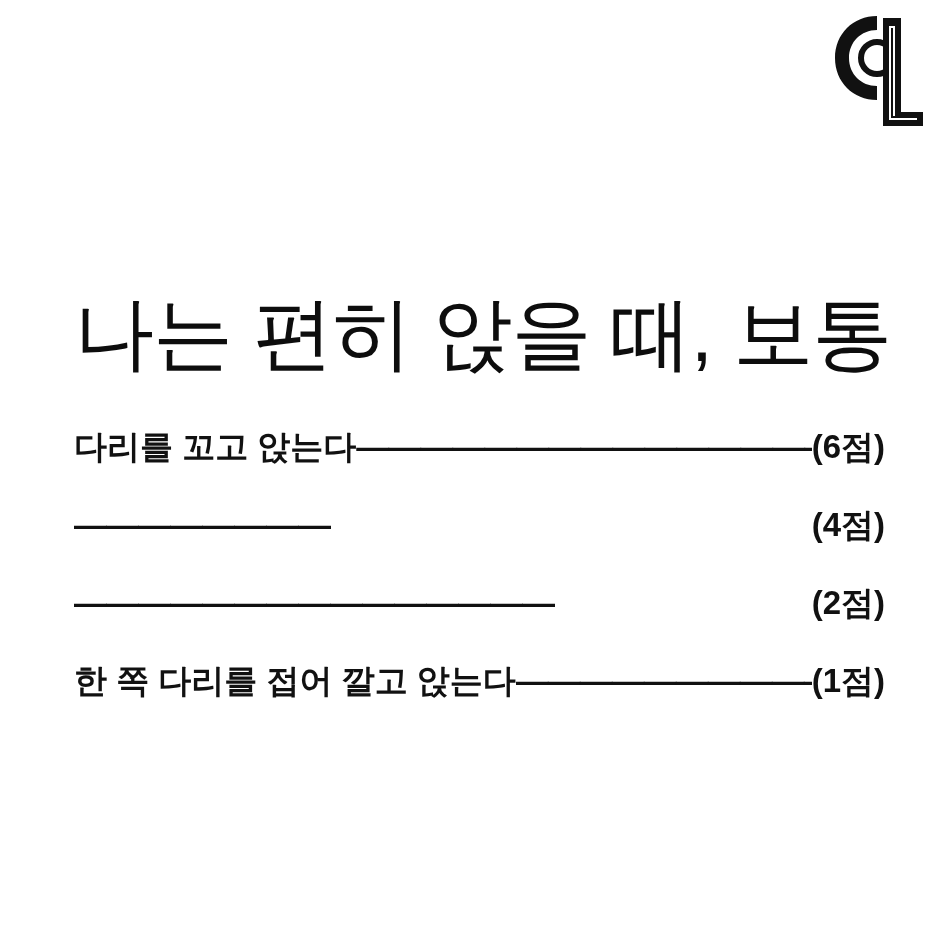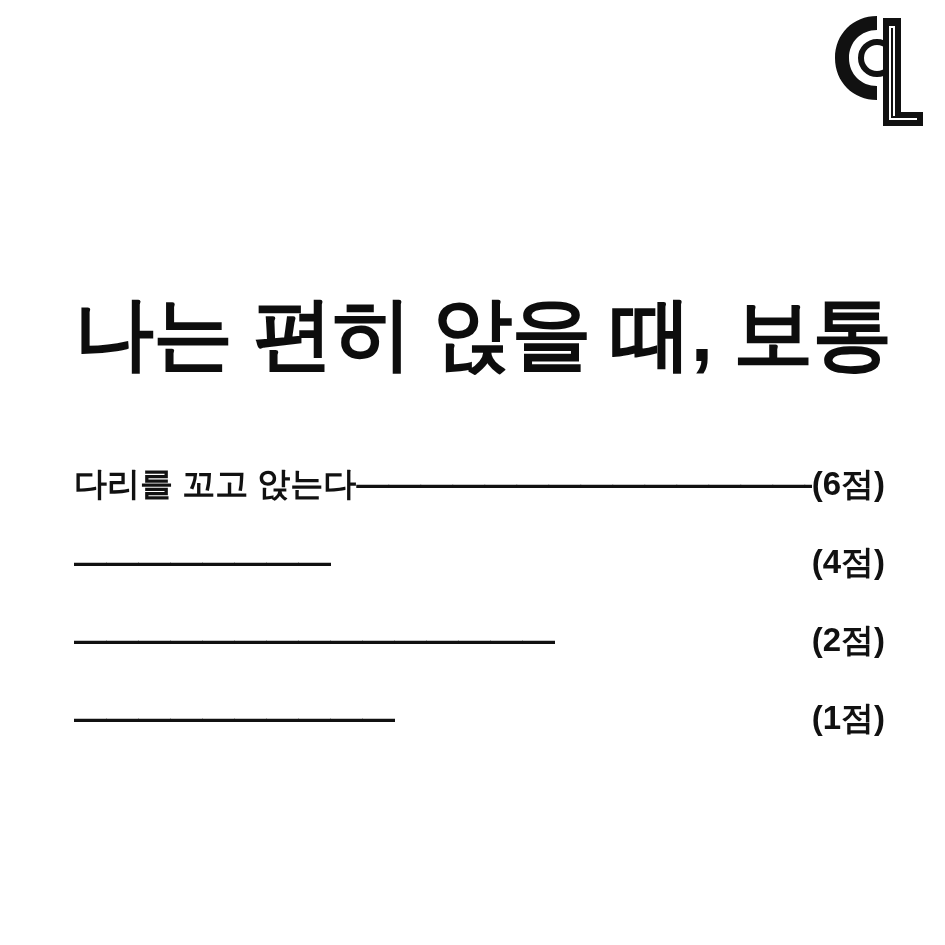--- a/index.html
+++ b/index.html
@@ -31,31 +31,31 @@
   }
 
   
   .heading {
     position: absolute;
     top: 238px;
     left: 74px;
     right: 60px;
     font-size: 80px;
     line-height: 1.05;
-    font-weight: 700;
+    font-weight: 400;
     letter-spacing: -1px;
     color: #0d0d0d;
     white-space: nowrap;
     font-stretch: condensed;
   }
 
   
   .options {
     position: absolute;
-    top: 462px;
+    top: 425px;
     left: 74px;
     right: 60px;
   }
   .option-row {
     display: flex;
     align-items: baseline;
     font-size: 33px;
     font-weight: 600;
     color: #111111;
     margin-bottom: 33px;
@@ -109,17 +109,18 @@
     <span class="opt-dashes">————————</span>
     <span class="opt-score">(4점)</span>
   </div>
 
   <div class="option-row">
     <span class="opt-dashes">———————————————</span>
     <span class="opt-score">(2점)</span>
   </div>
 
   <div class="option-row">
+    <span class="opt-label">한 쪽 다리를 접어 깔고 앉는다</span>
     <span class="opt-dashes">——————————</span>
     <span class="opt-score">(1점)</span>
   </div>
 
 </div>
 
 </body></html>

